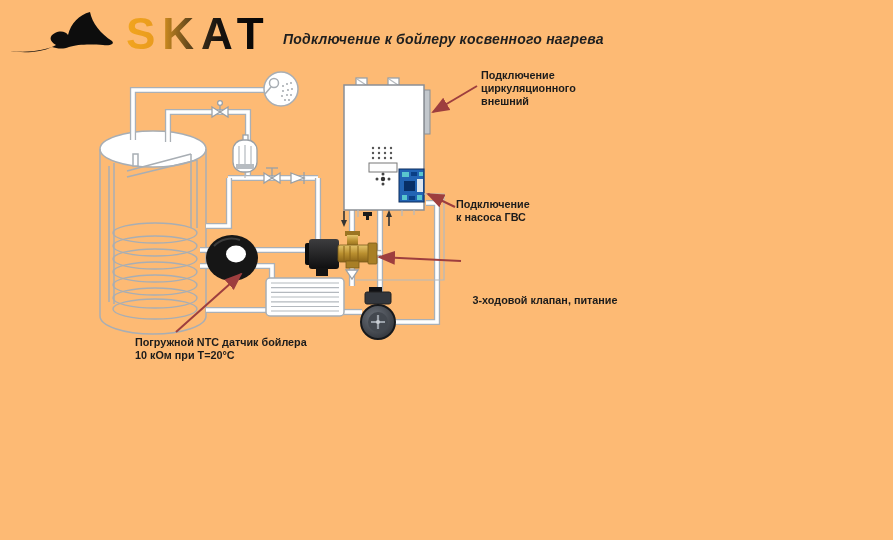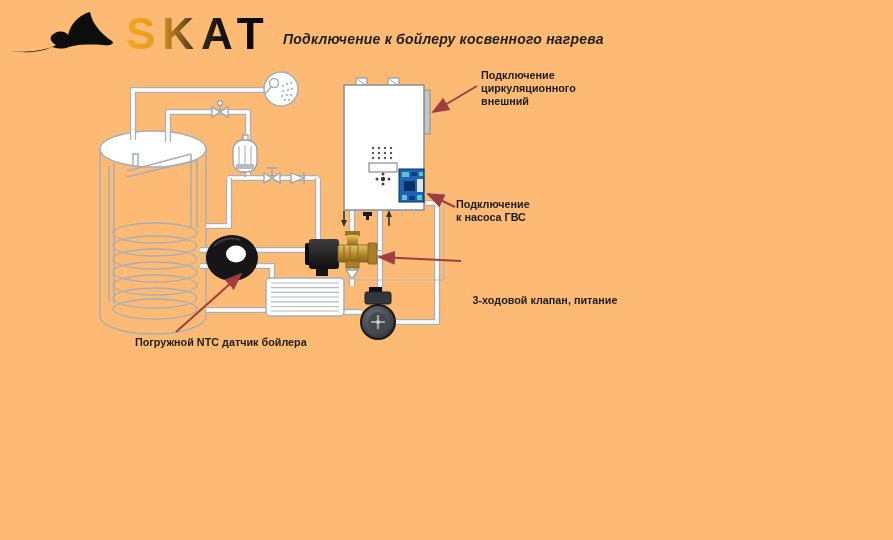--- a/index.html
+++ b/index.html
@@ -292,16 +292,17 @@
     <div>Подключение</div>
     <div>к насоса ГВС</div>
   </div>
 
   <div class="abs note n3">
     <div>3-ходовой клапан, питание</div>
   </div>
 
   <div class="abs note n4">
     <div>Погружной NTC датчик бойлера</div>
+    <div>10 кОм при Т=20°С</div>
   </div>
 
 
 </div>
 
 </body></html>

